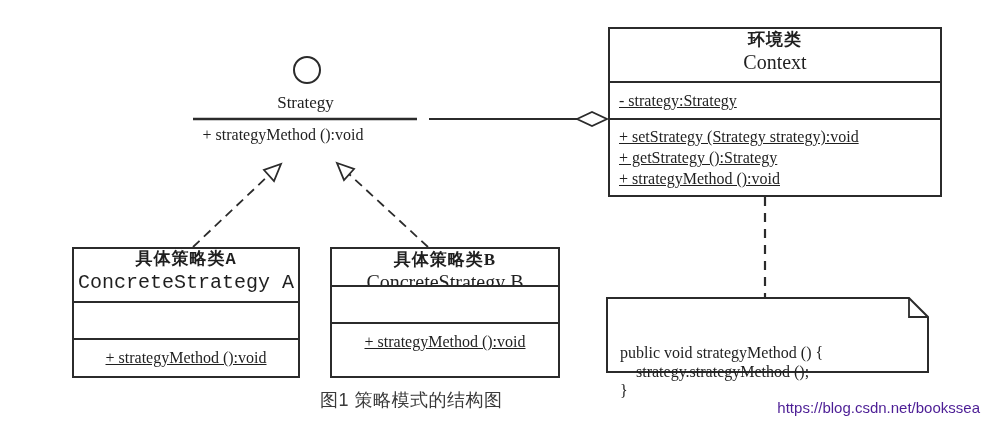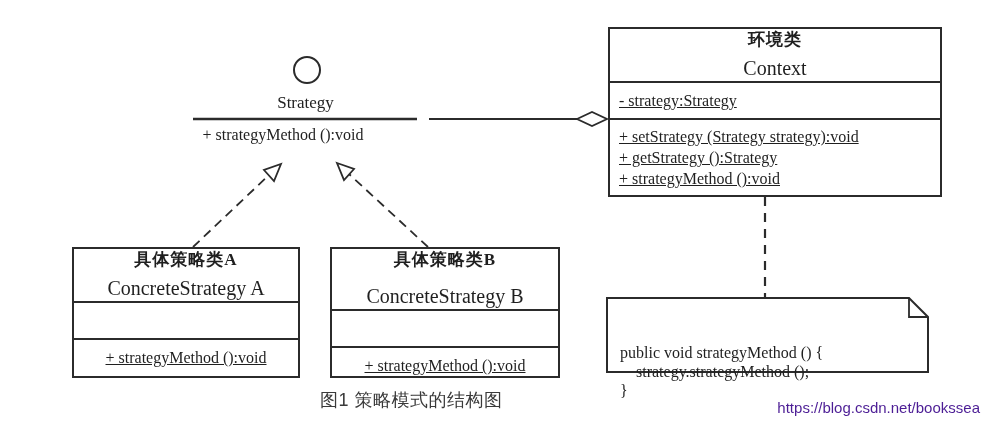--- a/index.html
+++ b/index.html
@@ -28,21 +28,21 @@
   .compartment {
     box-sizing: border-box;
     border-bottom: 2px solid #2b2b2b;
     overflow: hidden;
   }
   .compartment.last { border-bottom: none; }
   .title-comp {
     display: flex;
     flex-direction: column;
     align-items: center;
-    justify-content: space-between;
+    justify-content: flex-start;
     line-height: 1.25;
   }
   .title-cn { font-weight: bold; font-size: 17px; letter-spacing: 1px; }
   .title-en { font-size: 20px; }
   .member-text { font-size: 16px; white-space: nowrap; text-decoration: underline; }
   .attr-comp {
     display: flex;
     align-items: center;
     padding-left: 9px;
   }
@@ -134,32 +134,32 @@
       <span class="member-text">- strategy:Strategy</span>
     </div>
     <div class="compartment last methods-comp" style="height:75px;">
       <div class="member-text">+ setStrategy (Strategy strategy):void</div>
       <div class="member-text">+ getStrategy ():Strategy</div>
       <div class="member-text">+ strategyMethod ():void</div>
     </div>
   </div>
 
   <div class="uml-box" style="left:72px; top:247px; width:228px; height:131px;">
-    <div class="compartment title-comp" style="height:54px;">
+    <div class="compartment title-comp" style="height:54px;font-family:Liberation Mono, monospace;">
       <div class="title-cn">具体策略类A</div>
       <div class="title-en">ConcreteStrategy A</div>
     </div>
     <div class="compartment" style="height:37px;"></div>
     <div class="compartment last method-centered" style="height:36px;">
       <span class="member-text">+ strategyMethod ():void</span>
     </div>
   </div>
 
   <div class="uml-box" style="left:330px; top:247px; width:230px; height:131px;">
-    <div class="compartment title-comp" style="height:62px;">
+    <div class="compartment title-comp" style="height:38px;">
       <div class="title-cn">具体策略类B</div>
       <div class="title-en">ConcreteStrategy B</div>
     </div>
     <div class="compartment" style="height:37px;"></div>
     <div class="compartment last method-centered" style="height:36px;">
       <span class="member-text">+ strategyMethod ():void</span>
     </div>
   </div>
 
   <div class="note-line" style="left:620px; top:304px;">public void strategyMethod () {</div>

